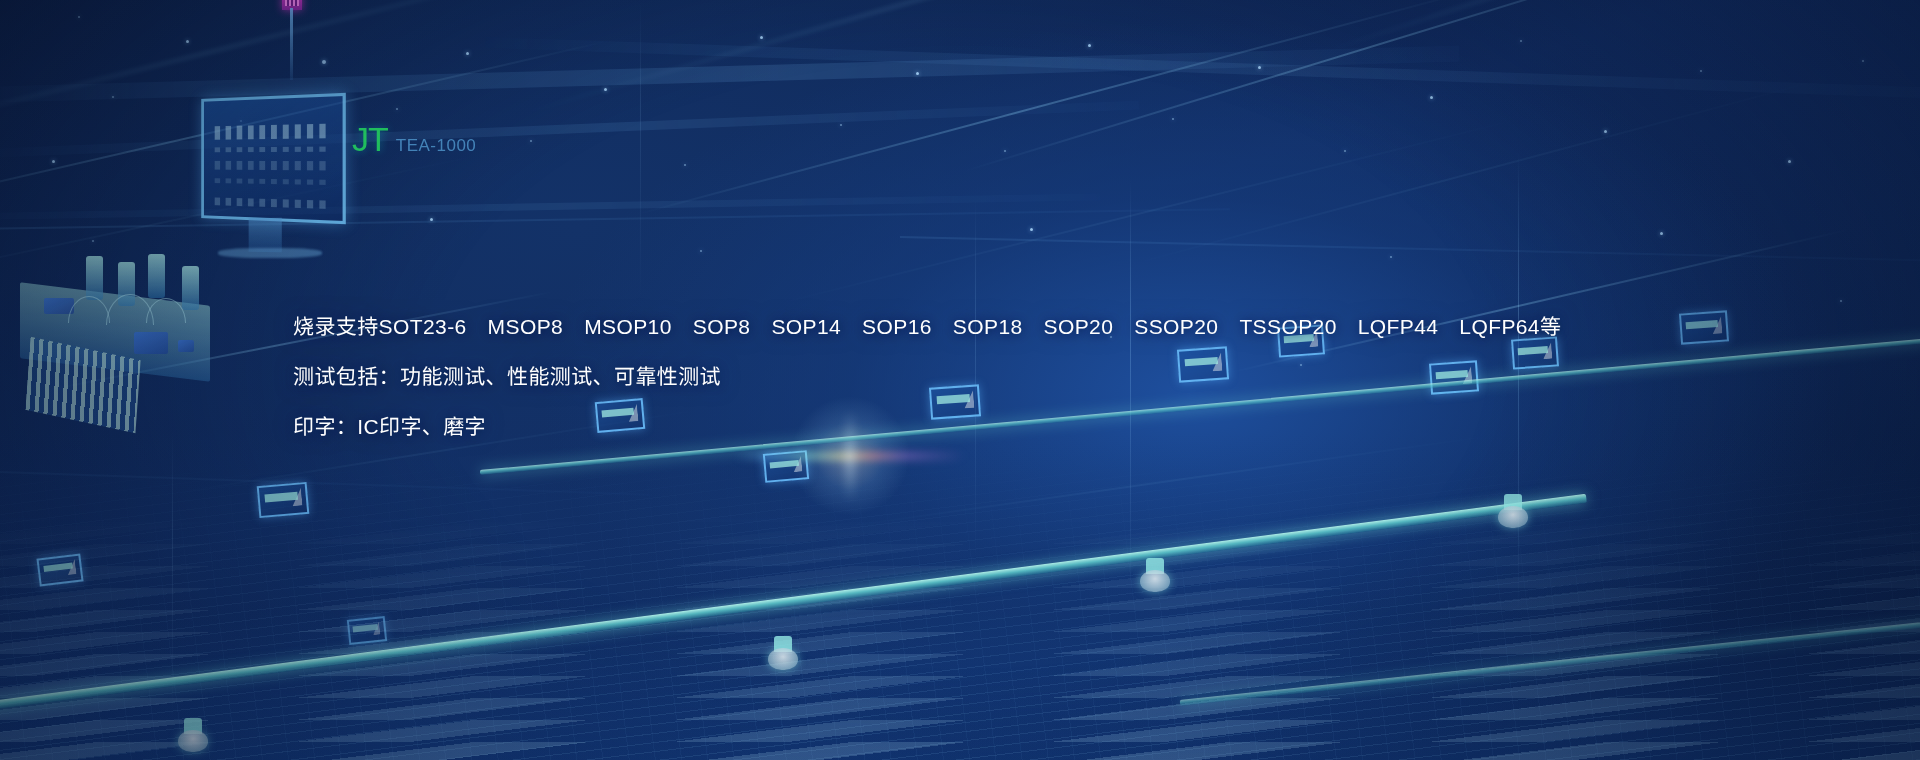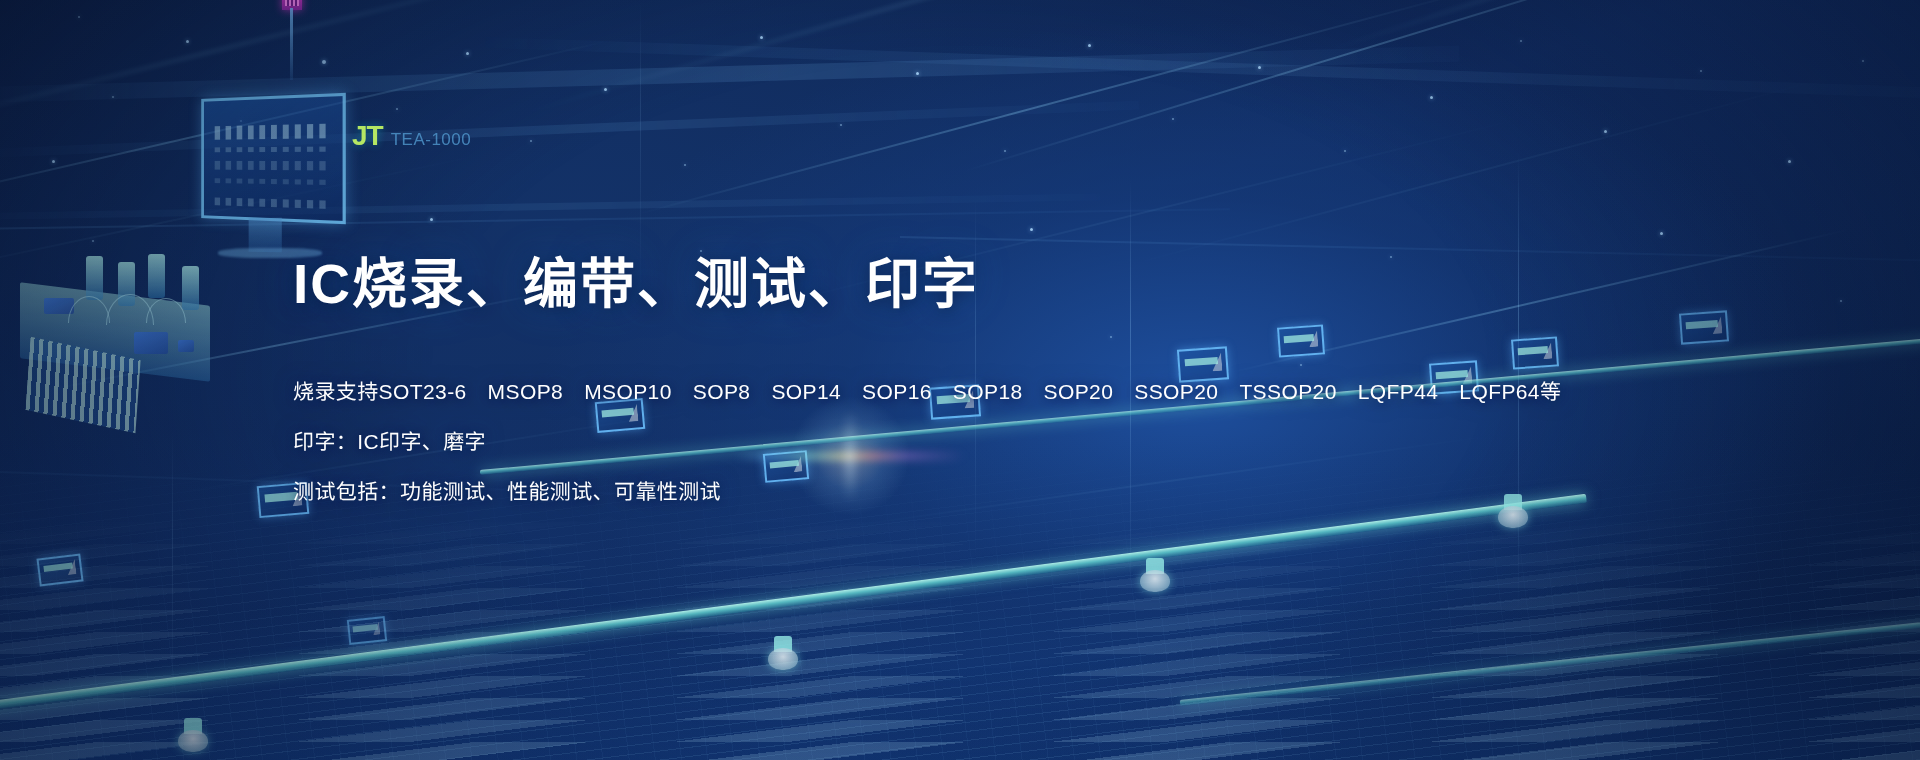--- a/index.html
+++ b/index.html
@@ -272,24 +272,24 @@
   }
 
   
   .watermark {
     position: absolute;
     left: 352px; top: 122px;
     display: flex; align-items: baseline; gap: 8px;
     opacity: .95;
   }
   .wm-mark {
-    font-size: 28px;
-    font-weight: 700;
+    font-size: 34px;
+    font-weight: 400;
     letter-spacing: -1px;
-    color: #bef264;
+    color: #22c55e;
     text-shadow: 0 0 8px rgba(25,190,200,0.5);
     line-height: 1;
   }
   .wm-model {
     font-size: 17px;
     letter-spacing: .5px;
     color: rgba(86,162,215,0.78);
     line-height: 1;
   }
 
@@ -483,28 +483,27 @@
 
   <div class="bg-vignette"></div>
 
   <div class="watermark">
     <span class="wm-mark">JT</span>
     <span class="wm-model">TEA-1000</span>
   </div>
 
   <div class="content">
 
-    <h1 class="headline">IC烧录、编带、测试、印字</h1>
 
     <ul class="sublist">
 
       <li class="subline">
         <span class="pkg-lead">烧录支持SOT23-6</span><span class="pkg-list"><span class="pkg">MSOP8</span><span class="pkg">MSOP10</span><span class="pkg">SOP8</span><span class="pkg">SOP14</span><span class="pkg">SOP16</span><span class="pkg">SOP18</span><span class="pkg">SOP20</span><span class="pkg">SSOP20</span><span class="pkg">TSSOP20</span><span class="pkg">LQFP44</span><span class="pkg">LQFP64等</span></span>
       </li>
 
+      <li class="subline">测试包括：功能测试、性能测试、可靠性测试</li>
+
       <li class="subline">印字：IC印字、磨字</li>
 
-      <li class="subline">测试包括：功能测试、性能测试、可靠性测试</li>
-
     </ul>
   </div>
 
 </div>
 
 </body></html>

